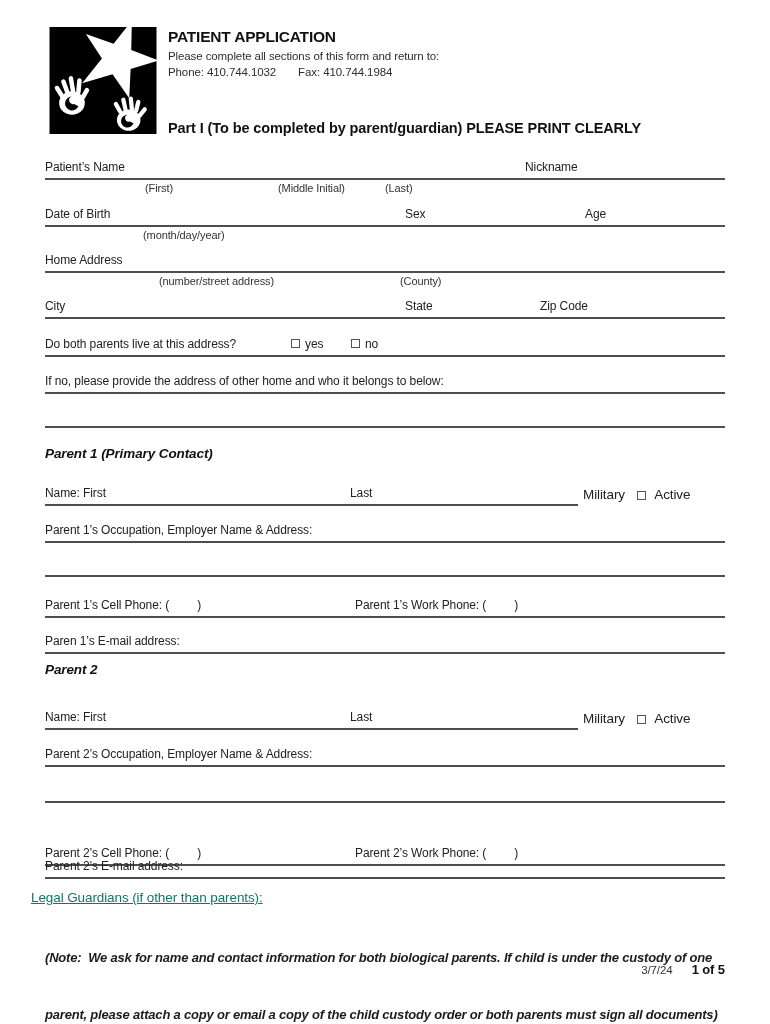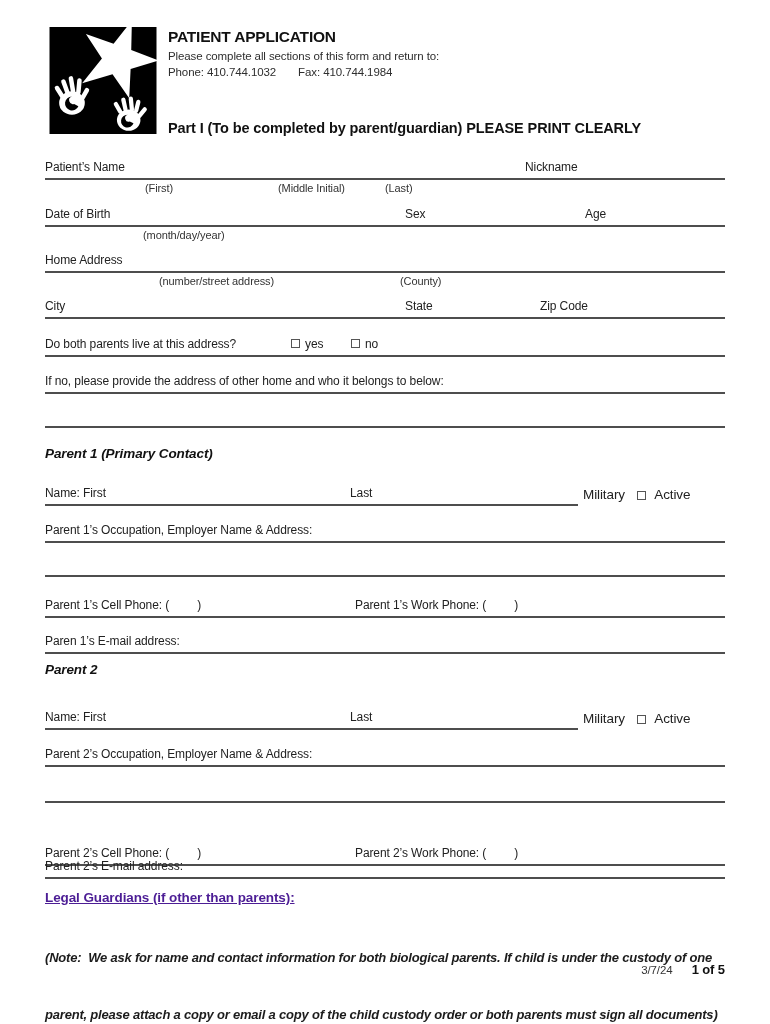--- a/index.html
+++ b/index.html
@@ -20,21 +20,21 @@
   .row { position:absolute; left:45px; width:680px; box-sizing:border-box; }
   .fl  { border-bottom:2px solid #4e4e4e; }
   .lbl { position:absolute; bottom:4px; font-size:12px; color:#222; white-space:nowrap; }
   .hint { position:absolute; font-size:11px; color:#333; white-space:nowrap;text-align:right; }
   .hintrow { position:absolute; left:45px; width:680px; height:14px; }
   .hr { position:absolute; left:45px; width:680px; border-bottom:2px solid #4e4e4e; }
   .sec-heading { position:absolute; left:45px; font-size:13.5px; font-weight:bold; font-style:italic; color:#111; }
   .cbx { display:inline-block; width:9px; height:9px; border:1.5px solid #555; background:#fff; vertical-align:-1px; box-sizing:border-box; }
   .mil { position:absolute; left:583px; font-size:13.5px; color:#222; white-space:nowrap; }
   .pgap { display:inline-block; width:28px; }
-  .legal-lbl { position:absolute; left:45px; font-size:13.5px; color:#4c1d95; text-decoration:underline;font-weight:bold; }
+  .legal-lbl { position:absolute; left:31px; font-size:13.5px; color:#0f766e; text-decoration:underline; }
   .note { position:absolute; left:45px; width:682px; font-size:13px; font-weight:bold; font-style:italic; color:#1c1c1c; line-height:19px; white-space:pre-wrap; letter-spacing:-0.2px; }
   .footer { position:absolute; right:45px; top:962px; font-size:11.5px; color:#333; white-space:nowrap; }
   .footer .pg { font-size:13px; font-weight:bold; color:#111; margin-left:16px; }
 </style>
 </head>
 <body>
 
 <div class="page">
 
   <svg class="logo" viewBox="0 0 100 100">

